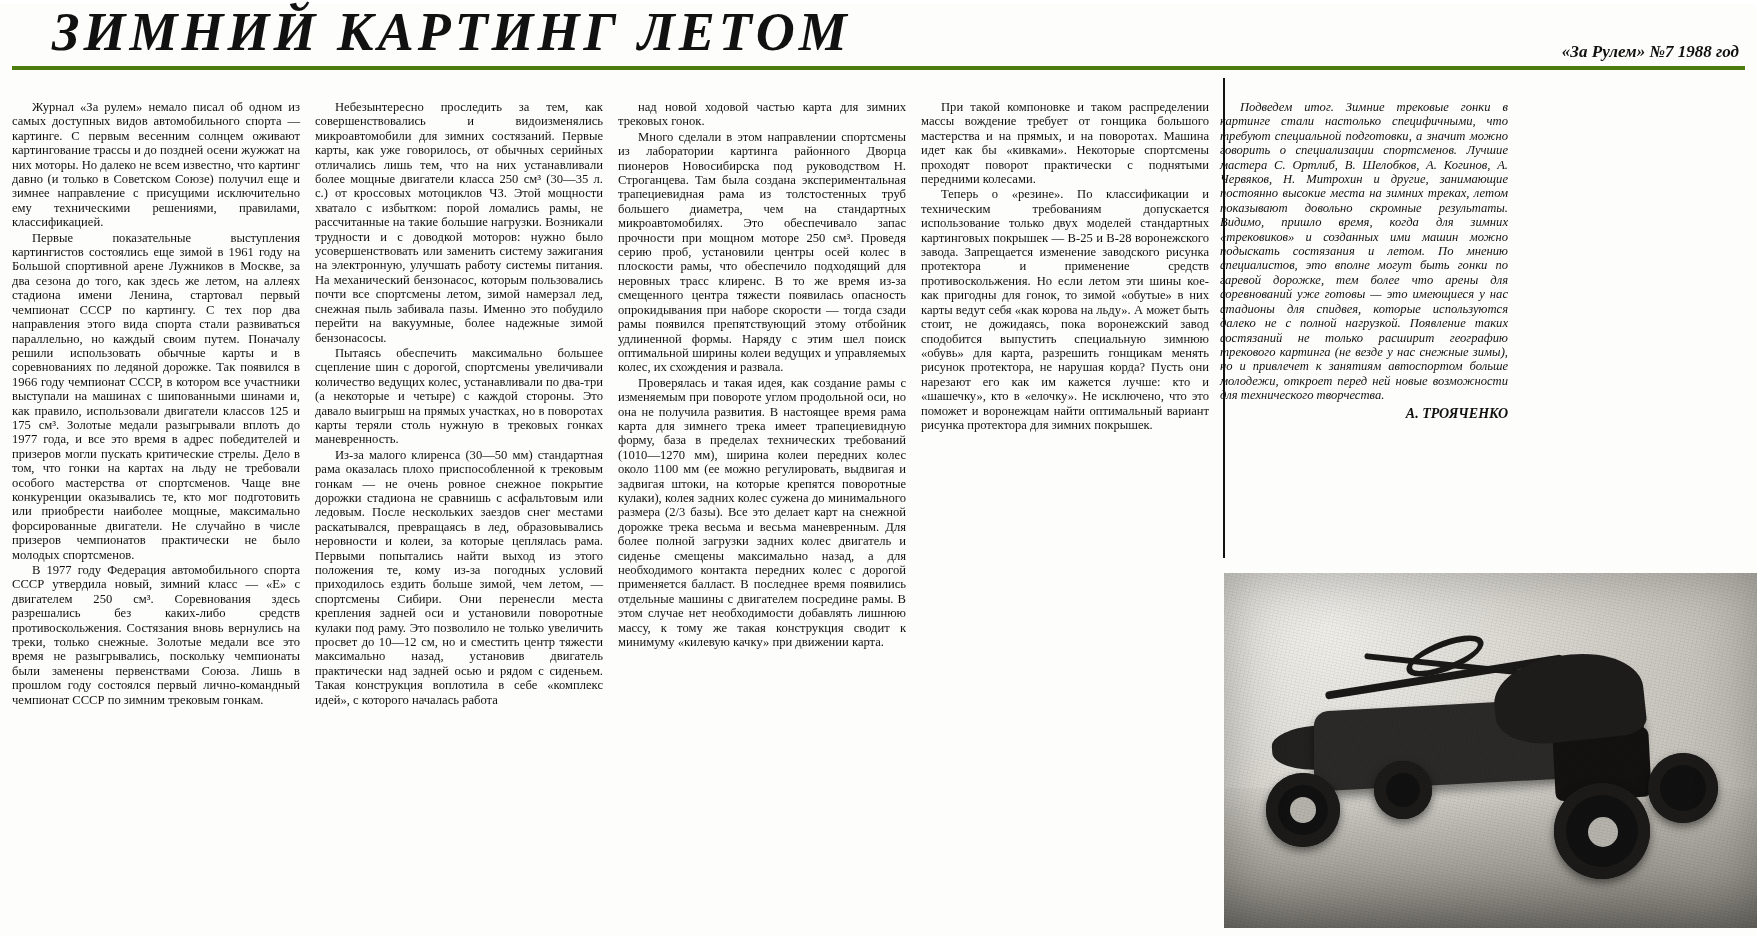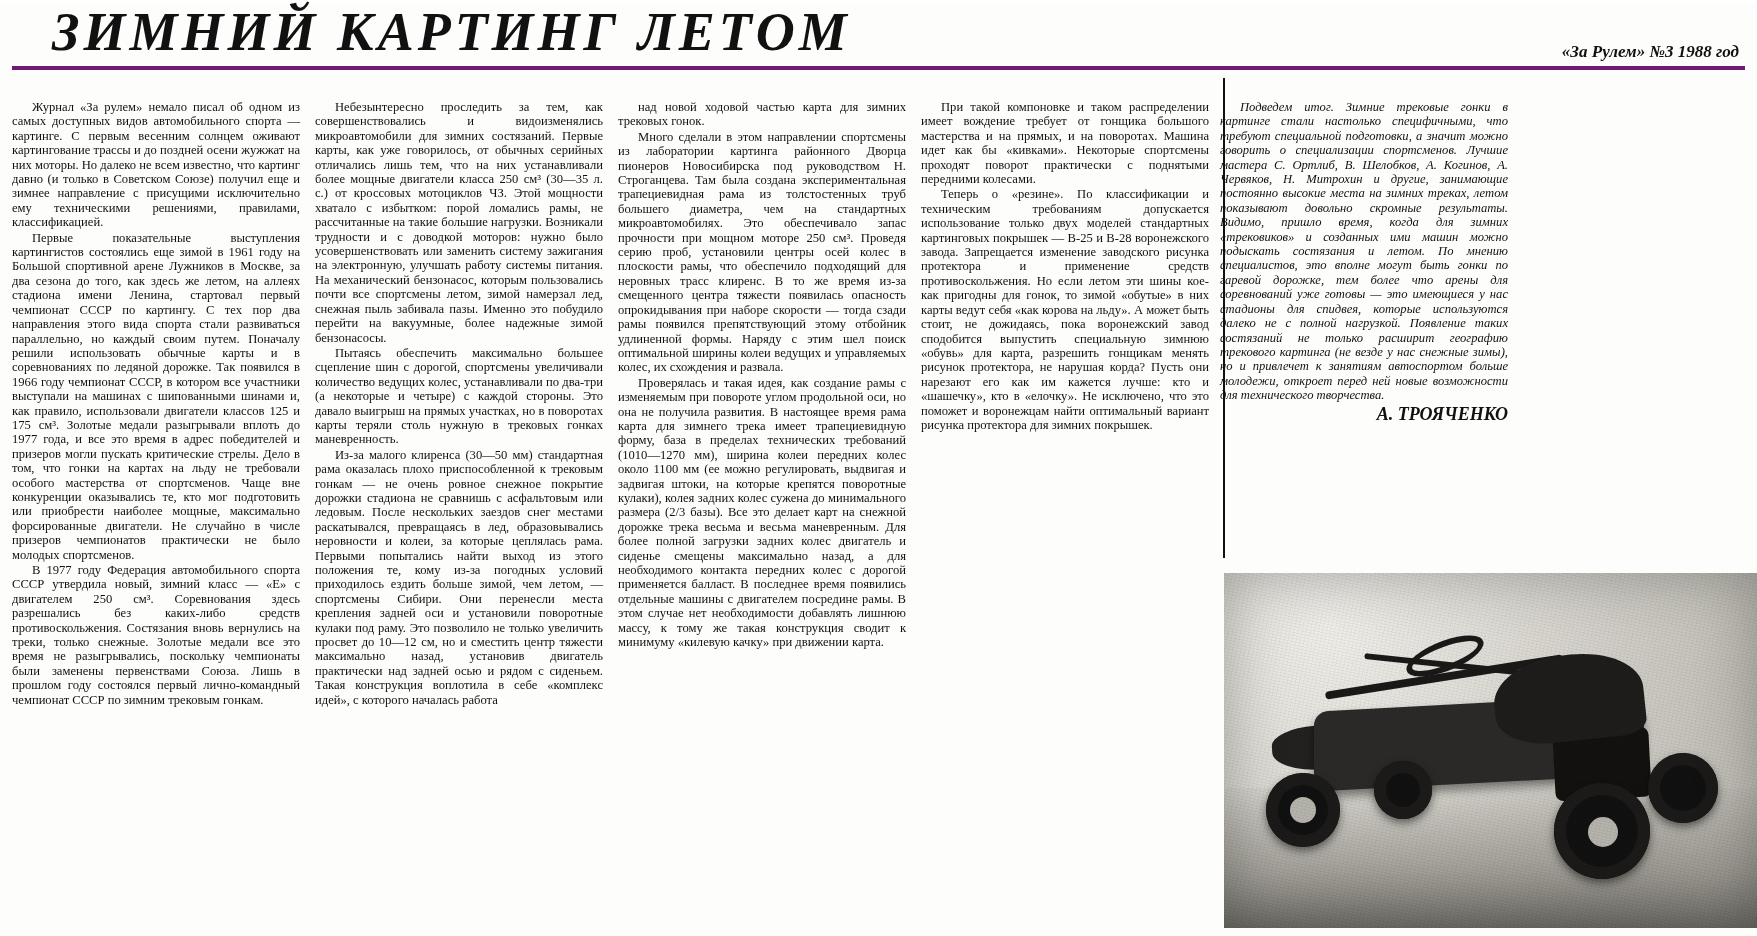--- a/index.html
+++ b/index.html
@@ -20,21 +20,21 @@
     height: 936px;
     background: #fdfdfb;
     box-sizing: border-box;
     padding: 0;
   }
   
   .masthead {
     position: relative;
     height: 62px;
     margin: 4px 12px 0 12px;
-    border-bottom: 4px solid #701a75;
+    border-bottom: 4px solid #4d7c0f;
   }
   .headline {
     font-family: "Liberation Serif", serif;
     font-weight: bold;
     font-style: italic;
     font-size: 54px;
     letter-spacing: 4px;
     line-height: 56px;
     margin: 0;
     padding-left: 40px;
@@ -87,21 +87,21 @@
     top: 0;
     width: 2px;
     background: #111;
   }
   .d1 { left: 1211px; height: 480px; }
 
   .signature {
     display: block;
     text-align: right;
     font-weight: bold;
-    font-size: 18px;
+    font-size: 14px;
     margin-top: 4px;
     text-indent: 0;
   }
 
   
   .photo {
     position: absolute;
     left: 1212px;
     top: 495px;
     width: 533px;
@@ -219,21 +219,21 @@
     pointer-events: none;
   }
 </style>
 </head>
 <body>
 
 <div class="page">
 
   <div class="masthead">
     <h1 class="headline">ЗИМНИЙ КАРТИНГ ЛЕТОМ</h1>
-    <div class="issue-line">«За Рулем» №3 1988 год</div>
+    <div class="issue-line">«За Рулем» №7 1988 год</div>
   </div>
 
   <div class="content">
 
     <div class="divider d1"></div>
 
     <div class="col c1">
       <p>Журнал «За рулем» немало писал об одном из самых доступных видов автомобильного спорта — картинге. С первым весенним солнцем оживают картингование трассы и до поздней осени жужжат на них моторы. Но далеко не всем известно, что картинг давно (и только в Советском Союзе) получил еще и зимнее направление с присущими исключительно ему техническими решениями, правилами, классификацией.</p>
       <p>Первые показательные выступления картингистов состоялись еще зимой в 1961 году на Большой спортивной арене Лужников в Москве, за два сезона до того, как здесь же летом, на аллеях стадиона имени Ленина, стартовал первый чемпионат СССР по картингу. С тех пор два направления этого вида спорта стали развиваться параллельно, но каждый своим путем. Поначалу решили использовать обычные карты и в соревнованиях по ледяной дорожке. Так появился в 1966 году чемпионат СССР, в котором все участники выступали на машинах с шипованными шинами и, как правило, использовали двигатели классов 125 и 175 см³. Золотые медали разыгрывали вплоть до 1977 года, и все это время в адрес победителей и призеров могли пускать критические стрелы. Дело в том, что гонки на картах на льду не требовали особого мастерства от спортсменов. Чаще вне конкуренции оказывались те, кто мог подготовить или приобрести наиболее мощные, максимально форсированные двигатели. Не случайно в числе призеров чемпионатов практически не было молодых спортсменов.</p>
       <p>В 1977 году Федерация автомобильного спорта СССР утвердила новый, зимний класс — «Е» с двигателем 250 см³. Соревнования здесь разрешались без каких-либо средств противоскольжения. Состязания вновь вернулись на треки, только снежные. Золотые медали все это время не разыгрывались, поскольку чемпионаты были заменены первенствами Союза. Лишь в прошлом году состоялся первый лично-командный чемпионат СССР по зимним трековым гонкам.</p>
@@ -245,21 +245,21 @@
       <p>Из-за малого клиренса (30—50 мм) стандартная рама оказалась плохо приспособленной к трековым гонкам — не очень ровное снежное покрытие дорожки стадиона не сравнишь с асфальтовым или ледовым. После нескольких заездов снег местами раскатывался, превращаясь в лед, образовывались неровности и колеи, за которые цеплялась рама. Первыми попытались найти выход из этого положения те, кому из-за погодных условий приходилось ездить больше зимой, чем летом, — спортсмены Сибири. Они перенесли места крепления задней оси и установили поворотные кулаки под раму. Это позволило не только увеличить просвет до 10—12 см, но и сместить центр тяжести максимально назад, установив двигатель практически над задней осью и рядом с сиденьем. Такая конструкция воплотила в себе «комплекс идей», с которого началась работа</p>
     </div>
 
     <div class="col c3">
       <p>над новой ходовой частью карта для зимних трековых гонок.</p>
       <p>Много сделали в этом направлении спортсмены из лаборатории картинга районного Дворца пионеров Новосибирска под руководством Н. Строганцева. Там была создана экспериментальная трапециевидная рама из толстостенных труб большего диаметра, чем на стандартных микроавтомобилях. Это обеспечивало запас прочности при мощном моторе 250 см³. Проведя серию проб, установили центры осей колес в плоскости рамы, что обеспечило подходящий для неровных трасс клиренс. В то же время из-за смещенного центра тяжести появилась опасность опрокидывания при наборе скорости — тогда сзади рамы появился препятствующий этому отбойник удлиненной формы. Наряду с этим шел поиск оптимальной ширины колеи ведущих и управляемых колес, их схождения и развала.</p>
       <p>Проверялась и такая идея, как создание рамы с изменяемым при повороте углом продольной оси, но она не получила развития. В настоящее время рама карта для зимнего трека имеет трапециевидную форму, база в пределах технических требований (1010—1270 мм), ширина колеи передних колес около 1100 мм (ее можно регулировать, выдвигая и задвигая штоки, на которые крепятся поворотные кулаки), колея задних колес сужена до минимального размера (2/3 базы). Все это делает карт на снежной дорожке трека весьма и весьма маневренным. Для более полной загрузки задних колес двигатель и сиденье смещены максимально назад, а для необходимого контакта передних колес с дорогой применяется балласт. В последнее время появились отдельные машины с двигателем посредине рамы. В этом случае нет необходимости добавлять лишнюю массу, к тому же такая конструкция сводит к минимуму «килевую качку» при движении карта.</p>
     </div>
 
     <div class="col c4">
-      <p>При такой компоновке и таком распределении имеет вождение требует от гонщика большого мастерства и на прямых, и на поворотах. Машина идет как бы «кивками». Некоторые спортсмены проходят поворот практически с поднятыми передними колесами.</p>
+      <p>При такой компоновке и таком распределении массы вождение требует от гонщика большого мастерства и на прямых, и на поворотах. Машина идет как бы «кивками». Некоторые спортсмены проходят поворот практически с поднятыми передними колесами.</p>
       <p>Теперь о «резине». По классификации и техническим требованиям допускается использование только двух моделей стандартных картинговых покрышек — В-25 и В-28 воронежского завода. Запрещается изменение заводского рисунка протектора и применение средств противоскольжения. Но если летом эти шины кое-как пригодны для гонок, то зимой «обутые» в них карты ведут себя «как корова на льду». А может быть стоит, не дожидаясь, пока воронежский завод сподобится выпустить специальную зимнюю «обувь» для карта, разрешить гонщикам менять рисунок протектора, не нарушая корда? Пусть они нарезают его как им кажется лучше: кто и «шашечку», кто в «елочку». Не исключено, что это поможет и воронежцам найти оптимальный вариант рисунка протектора для зимних покрышек.</p>
     </div>
 
     <div class="col c5">
       <p>Подведем итог. Зимние трековые гонки в картинге стали настолько специфичными, что требуют специальной подготовки, а значит можно говорить о специализации спортсменов. Лучшие мастера С. Ортлиб, В. Шелобков, А. Когинов, А. Червяков, Н. Митрохин и другие, занимающие постоянно высокие места на зимних треках, летом показывают довольно скромные результаты. Видимо, пришло время, когда для зимних «трековиков» и созданных ими машин можно подыскать состязания и летом. По мнению специалистов, это вполне могут быть гонки по гаревой дорожке, тем более что арены для соревнований уже готовы — это имеющиеся у нас стадионы для спидвея, которые используются далеко не с полной нагрузкой. Появление таких состязаний не только расширит географию трекового картинга (не везде у нас снежные зимы), но и привлечет к занятиям автоспортом больше молодежи, откроет перед ней новые возможности для технического творчества.</p>
       <span class="signature">А. ТРОЯЧЕНКО</span>
     </div>
 
     <div class="photo">
       <div class="sky"></div>

